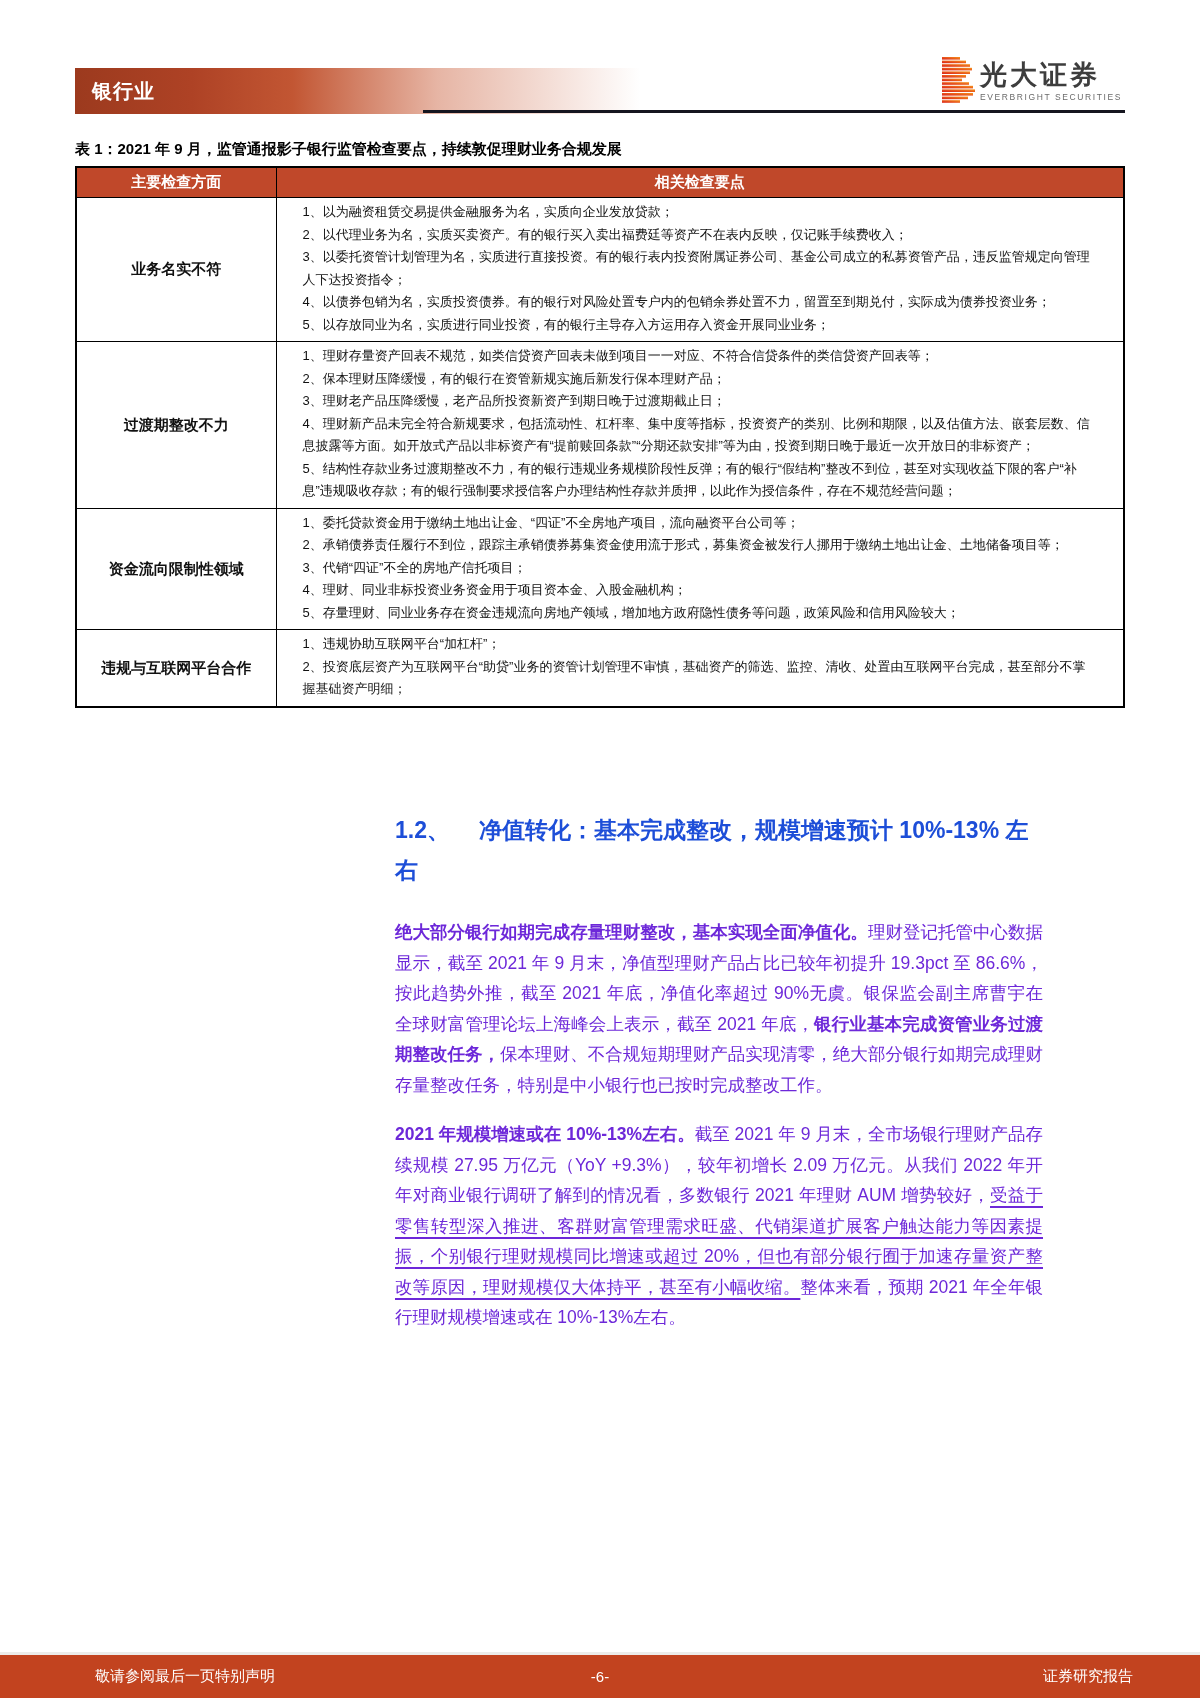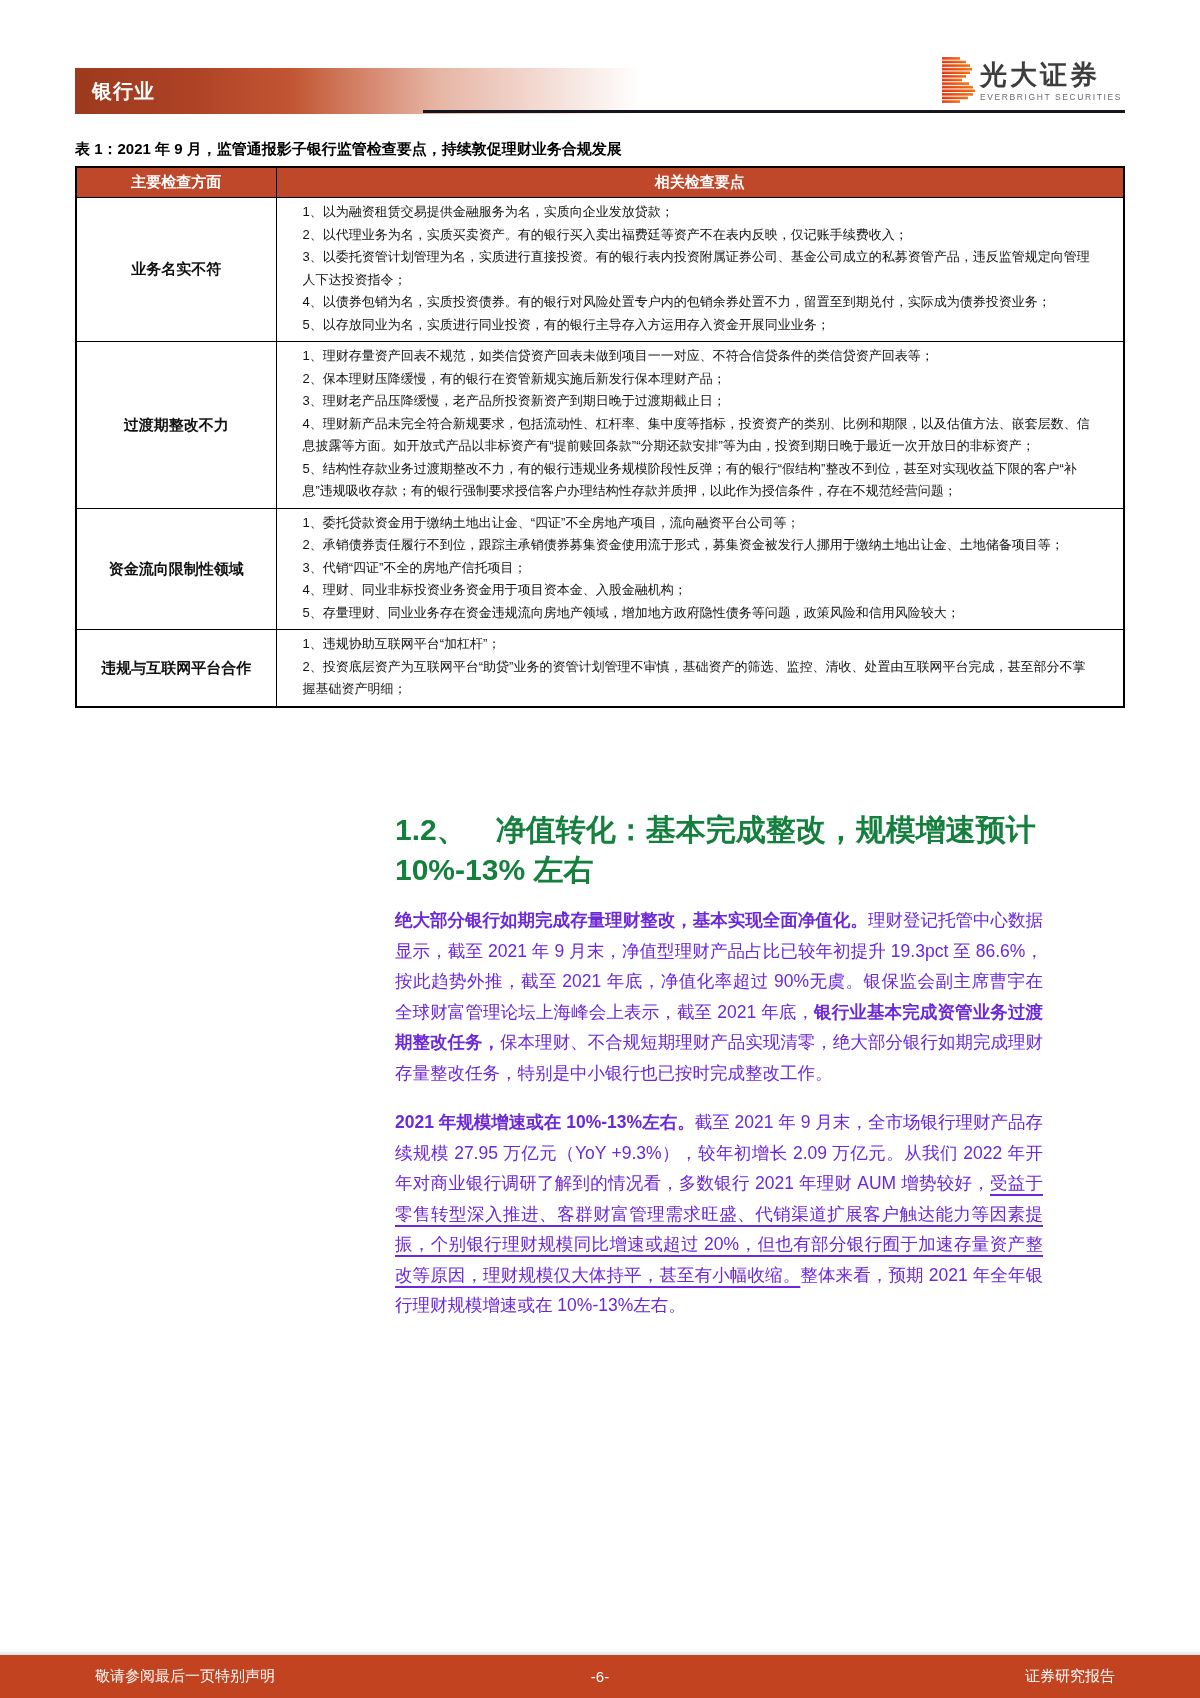--- a/index.html
+++ b/index.html
@@ -23,32 +23,32 @@
   table { width:1050px; border-collapse:collapse; table-layout:fixed; border:2px solid #000; }
   col.c1 { width:200px; }
   th { background:#c0482a; color:#fff; font-size:15px; font-weight:bold; padding:5px 4px; border:1px solid #000; }
   td { border:1px solid #000; vertical-align:middle; font-size:13px; line-height:22.5px; padding:3px 26px 5px; }
   td.aspect { font-weight:bold; text-align:center; font-size:15px; padding:3px 12px; }
   td.points .point { text-align:left; }
   .source { font-size:12px; color:#3c3c3c; margin-top:5px; }
 
   
   .content { position:absolute; left:395px; top:810px; width:648px; }
-  .content h2 { color:#15803d; font-size:30px; font-weight:bold; line-height:40px; margin-bottom:15px; }
+  .content h2 { color:#1d4ed8; font-size:23px; font-weight:bold; line-height:40px; margin-bottom:27px; }
   .content h2 .sec-num { margin-right:29px; }
   .content p { font-size:17.5px; line-height:30.5px; text-align:justify; margin-bottom:19px; color:#6d28d9; }
   .content p span.b { font-weight:bold; }
   .content p span.u { text-decoration:underline; text-underline-offset:5px; text-decoration-thickness:1.5px; }
 
   
   footer { position:absolute; left:0; bottom:0; width:1200px; height:46px; background:#c2431f;
     border-top:3px solid #ecebe9; display:flex; align-items:center; color:#fff; font-size:15px; }
   footer .f-left { margin-left:95px; }
   footer .f-center { position:absolute; left:0; right:0; text-align:center; }
-  footer .f-right { margin-left:auto; margin-right:85px; position:relative; z-index:1; }
+  footer .f-right { margin-left:auto; margin-right:67px; position:relative; z-index:1; }
   footer .f-left { position:relative; z-index:1; }
 </style>
 </head>
 <body>
 
 <div class="page">
 
   <div class="banner">
     <span>银行业</span>
   </div>

